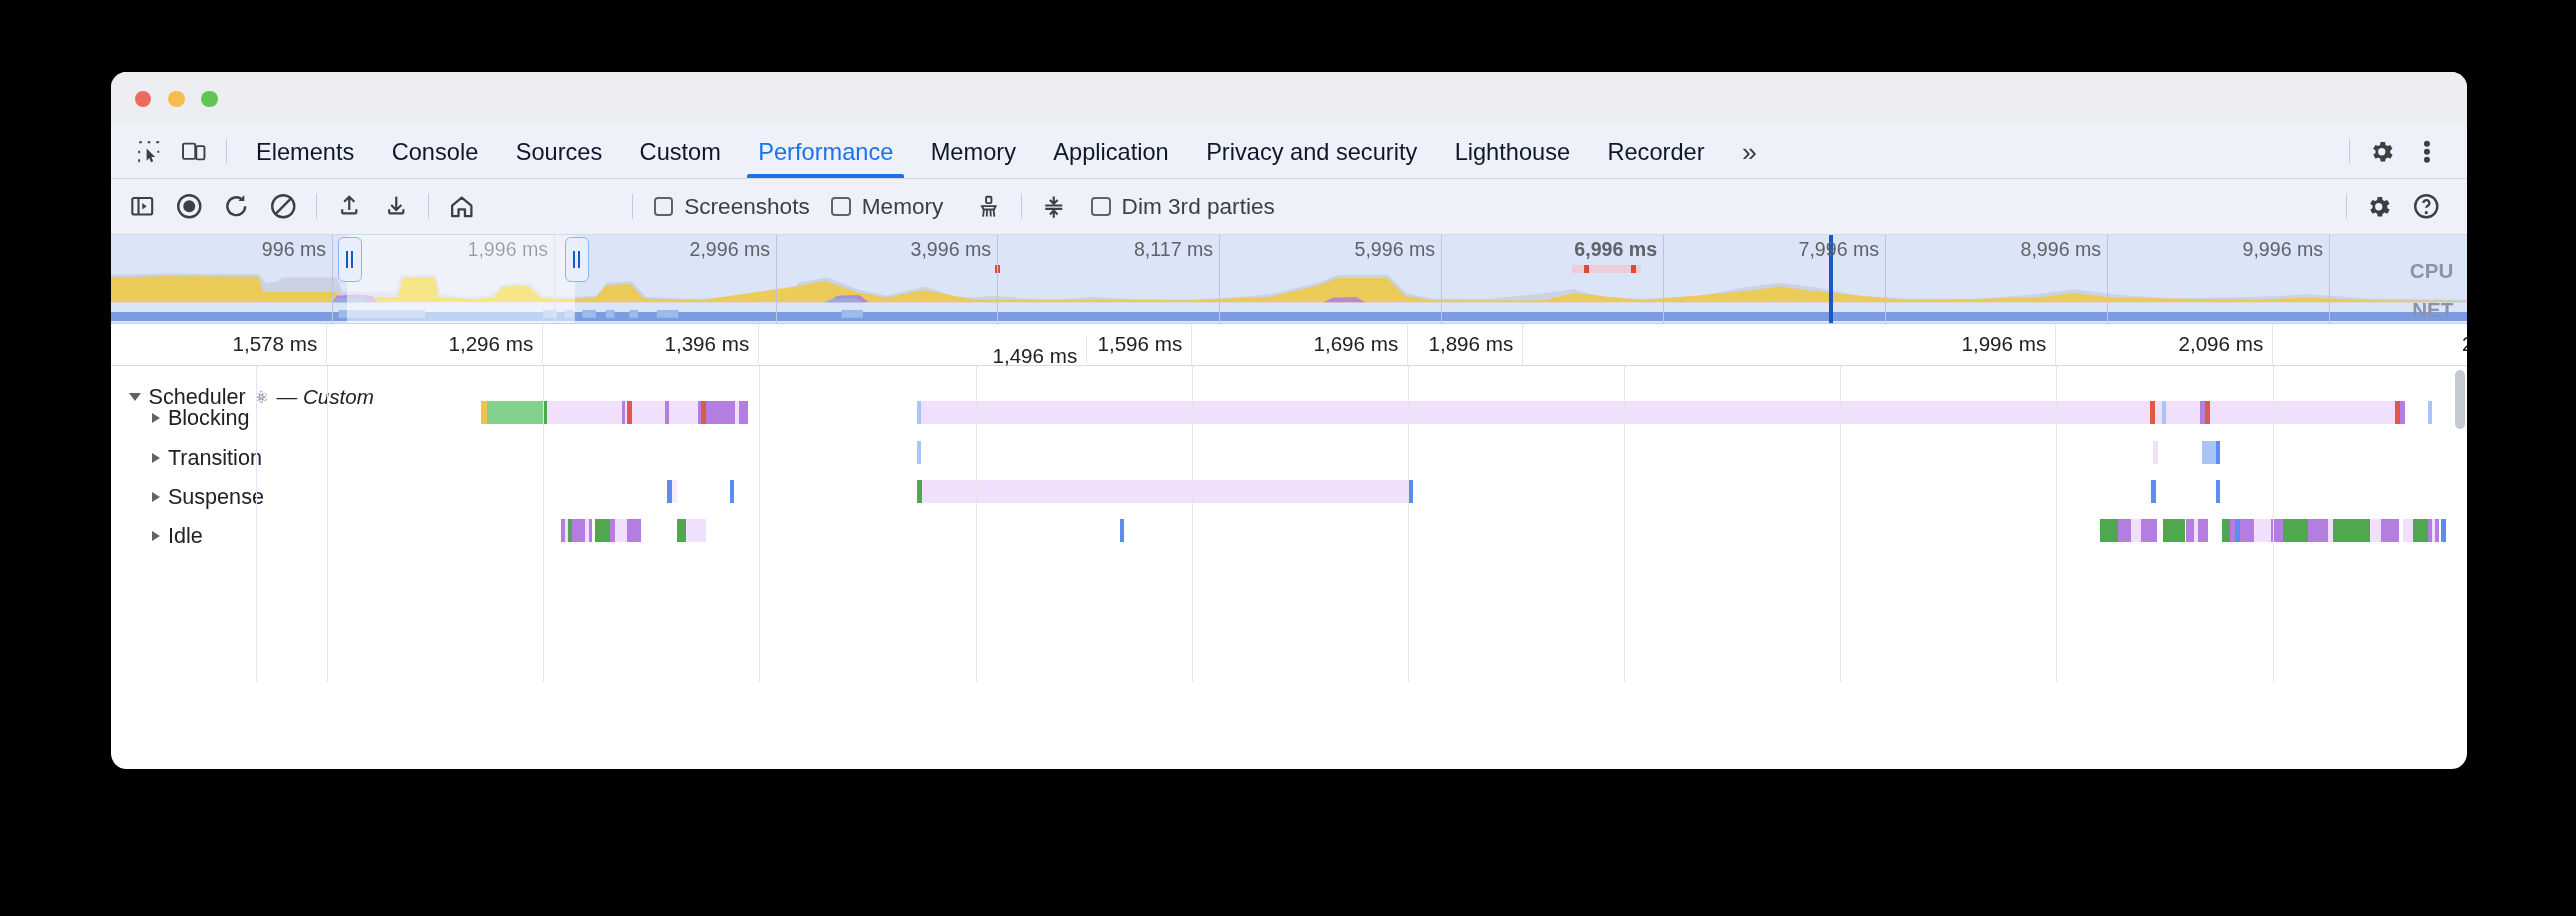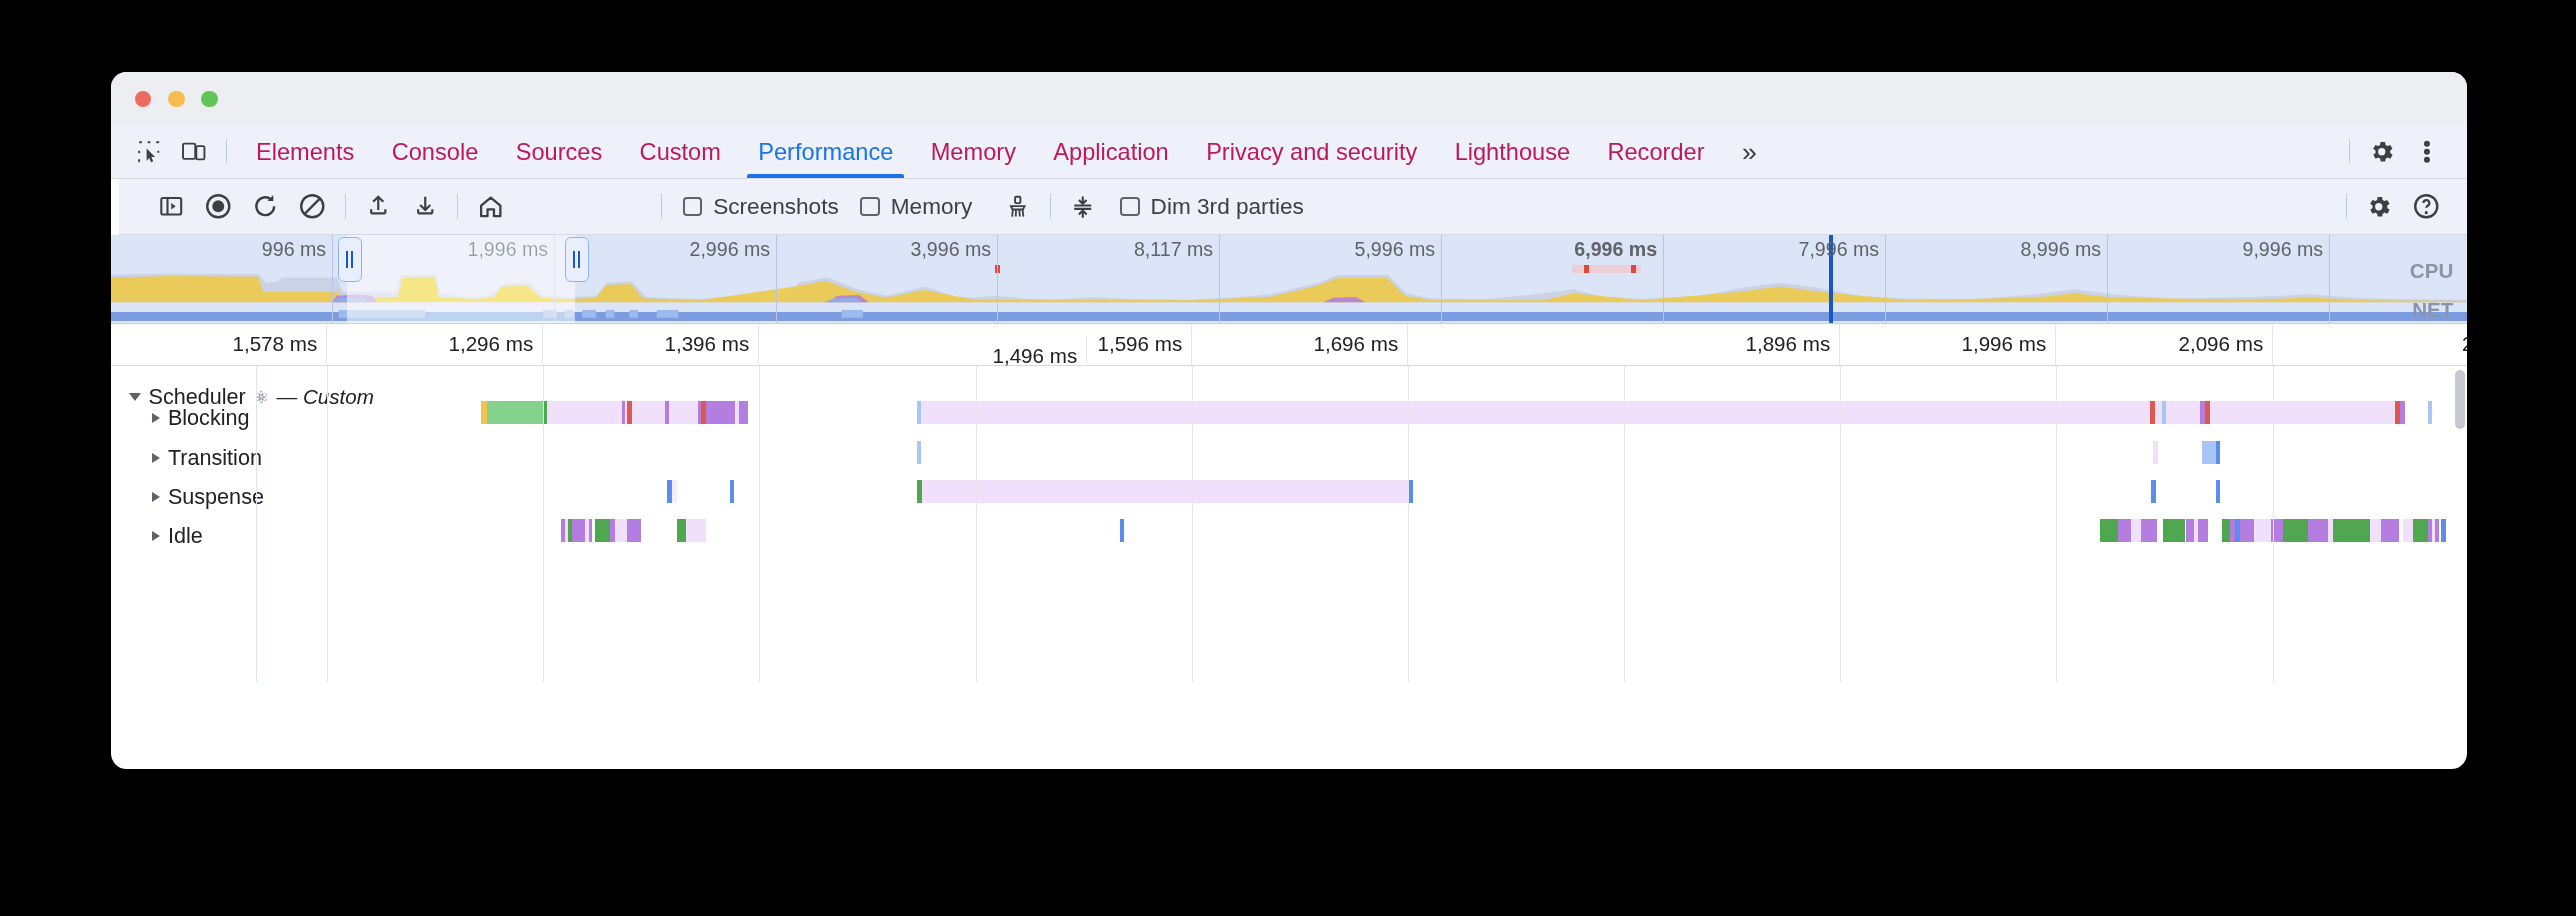--- a/index.html
+++ b/index.html
@@ -12,31 +12,31 @@
   .titlebar{height:53px;background:#eceef1;position:relative;}
   .lights{position:absolute;left:23.6px;top:18.7px;display:flex;gap:16.7px;}
   .light{width:16.7px;height:16.7px;border-radius:50%;}
   .l-red{background:#ec6a5f;}.l-yellow{background:#f5bd4f;}.l-green{background:#61c555;}
 
   
   .tabstrip{height:54px;background:#eef1fa;display:flex;align-items:center;position:relative;
             border-bottom:1px solid #d5d9e0;padding-left:15.7px;box-sizing:border-box;}
   .ticon{width:45px;height:37px;display:flex;align-items:center;justify-content:center;cursor:pointer;}
   .tsep{width:1px;height:25.5px;background:#c3cbe0;margin:0 9.8px;}
-  .tab{font-size:23.6px;color:#be185d;padding:0 18.7px;height:52px;line-height:52px;cursor:pointer;
+  .tab{font-size:23.6px;color:#0f172a;padding:0 18.7px;height:52px;line-height:52px;cursor:pointer;
        position:relative;white-space:nowrap;}
   .tab.active{color:#1a73e8;}
   .tab.active:after{content:"";position:absolute;left:7.9px;right:7.9px;bottom:0;height:3.9px;
        background:#1a73e8;border-radius:2px 2px 0 0;}
   .tabspacer{flex:1;}
   .tright{display:flex;align-items:center;padding-right:17.7px;}
 
   
-  .perfbar{height:56px;background:#eef1fa;display:flex;align-items:center;padding-left:29px;
-           box-sizing:border-box;border-bottom:1px solid #d5d9e0;margin-left:8px;}
+  .perfbar{height:56px;background:#eef1fa;display:flex;align-items:center;padding-left:8px;
+           box-sizing:border-box;border-bottom:1px solid #d5d9e0;}
   .pbtn{width:47px;height:39px;display:flex;align-items:center;justify-content:center;cursor:pointer;}
   .psep{width:1px;height:25.5px;background:#c3cbe0;margin:0 8.8px;}
   .cbx{display:flex;align-items:center;gap:10.8px;margin-right:21.6px;cursor:pointer;}
   .box{width:19.6px;height:19.6px;border:2px solid #5f6368;border-radius:3.9px;box-sizing:border-box;}
   .cbl{font-size:22.6px;color:#3c4043;}
   .gap-left{margin-left:147px;}
 
   
   .overview{position:relative;height:88px;background:#dce4f7;border-bottom:1px solid #c6cfe6;
             overflow:hidden;}
@@ -327,21 +327,21 @@
       </div>
       <div class="dtick" style="left: 0px; width: 976px; margin-top: 12px;">
         <span>1,496 ms</span>
       </div>
       <div class="dtick" style="left: 0px; width: 1081px;">
         <span>1,596 ms</span>
       </div>
       <div class="dtick" style="left: 0px; width: 1297px;">
         <span>1,696 ms</span>
       </div>
-      <div class="dtick" style="left: 0px; width: 1729px;">
+      <div class="dtick" style="left: 0px; width: 1412px;">
         <span>1,896 ms</span>
       </div>
       <div class="dtick" style="left: 0px; width: 1945px;">
         <span>1,996 ms</span>
       </div>
       <div class="dtick" style="left: 0px; width: 2162px;">
         <span>2,096 ms</span>
       </div>
       <div class="dtick" style="left: 0px; width: 2378px;">
         <span>2,</span>

